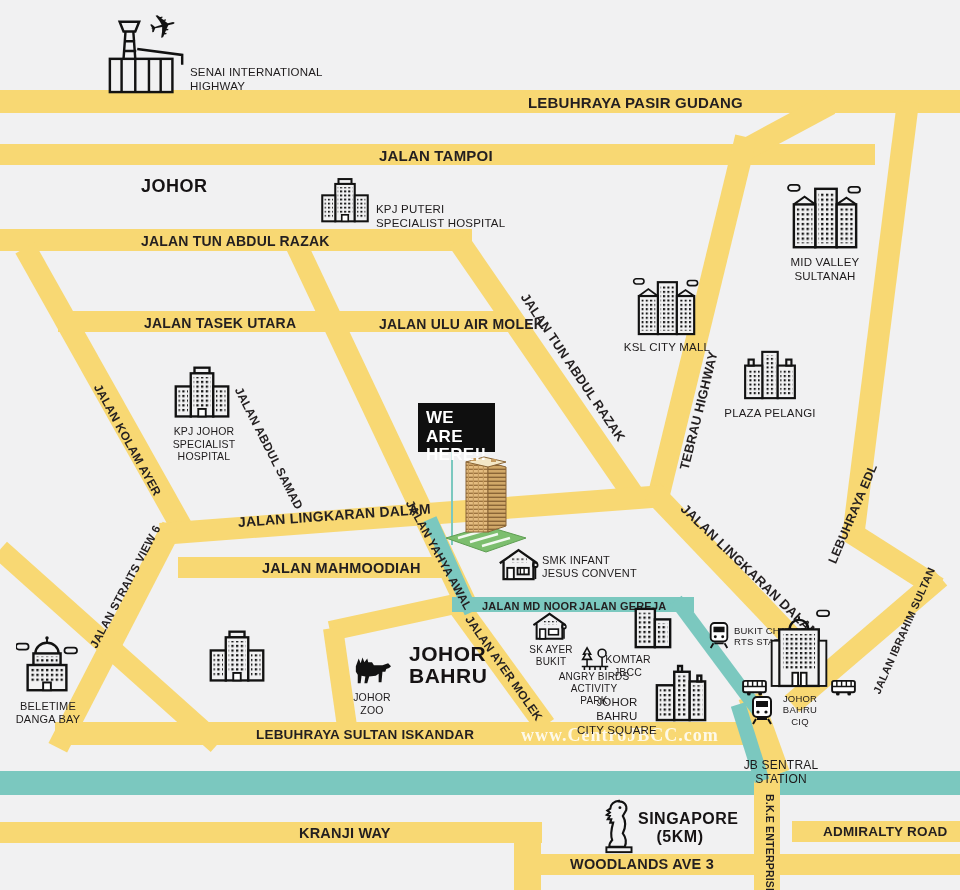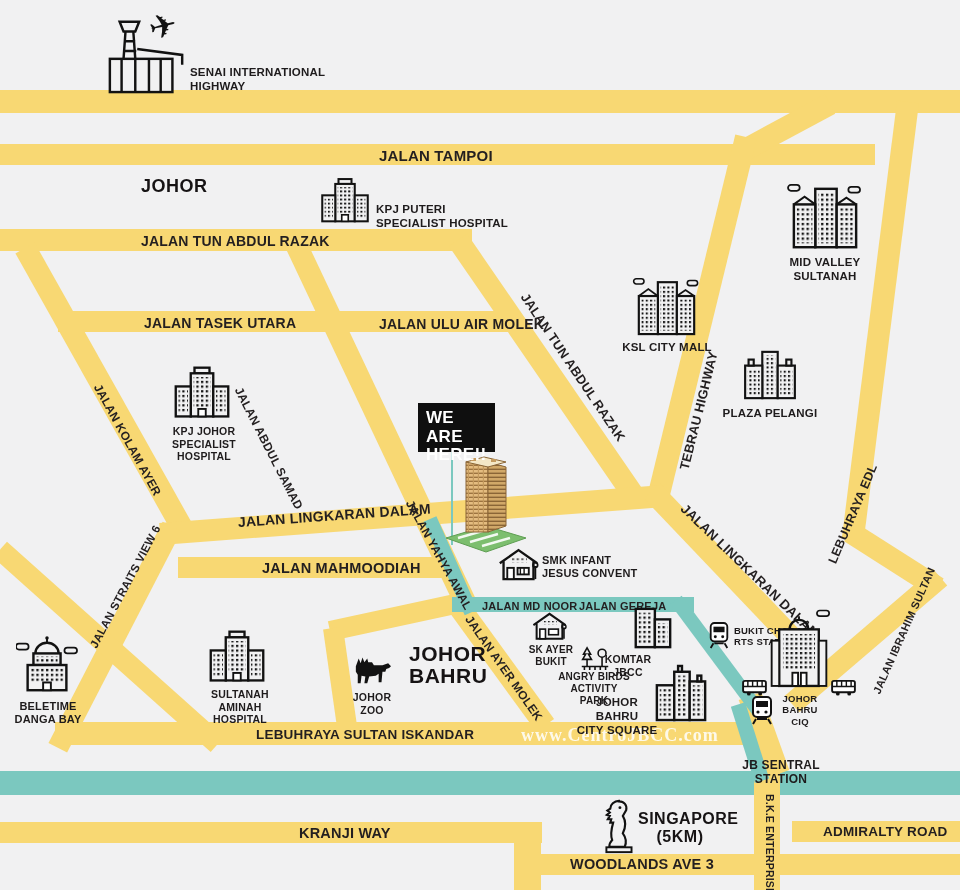--- a/index.html
+++ b/index.html
@@ -1,21 +1,21 @@
 <!DOCTYPE html>
 <html><head>
 <meta charset="utf-8">
 <style>
   html,body{margin:0;padding:0;}
   body{font-family:"Liberation Sans",sans-serif;}
   #map{position:relative;width:960px;height:890px;background:#F1F1F2;overflow:hidden;}
   .road{position:absolute;background:#F8D873;transform-origin:0 50%;}
   .route{position:absolute;background:#7BC8BF;transform-origin:0 50%;}
   .rl{position:absolute;font-weight:bold;color:#231F20;white-space:nowrap;transform-origin:0 50%;letter-spacing:.2px;}
-  .lb{position:absolute;font-weight:bold;color:#1E1B1C;line-height:1.2;letter-spacing:.2px;}
+  .lb{position:absolute;font-weight:normal;color:#1E1B1C;line-height:1.2;letter-spacing:.2px;}
   .ctr{text-align:center;}
   .ic{position:absolute;}
   .big{position:absolute;font-weight:bold;color:#161314;letter-spacing:.5px;}
   #marker{position:absolute;left:418px;top:403px;width:77px;height:49px;background:#0F0F0F;color:#fff;
           font-weight:bold;font-size:17px;line-height:1.1;padding:6px 0 0 8px;box-sizing:border-box;letter-spacing:.3px;}
   #pointer{position:absolute;left:451px;top:452px;width:2px;height:93px;background:#7BC8BF;}
   #watermark{position:absolute;left:521px;top:725px;font-family:"Liberation Serif",serif;font-weight:bold;
              font-size:18px;color:#FFFFFF;opacity:.85;letter-spacing:1px;white-space:nowrap;}
   svg{display:block;}
 </style>
@@ -70,20 +70,21 @@
   <div class="road" style="left:0;top:822px;width:542px;height:21px"></div>
   <div class="road" style="left:514px;top:822px;width:27px;height:68px"></div>
   <div class="road" style="left:514px;top:854px;width:446px;height:21px"></div>
   <div class="road" style="left:792px;top:821px;width:168px;height:21px"></div>
 
   <div class="route" style="left:430px;top:512px;width:102px;height:14px;transform:rotate(66.2deg)"></div>
   <div class="route" style="left:452px;top:597px;width:242px;height:15px"></div>
   <div class="route" style="left:676px;top:593px;width:141px;height:14px;transform:rotate(53.4deg)"></div>
   <div class="route" style="left:738px;top:697px;width:80px;height:15px;transform:rotate(72.5deg)"></div>
 
+  <div class="rl" style="left:528px;top:94px;font-size:15px">LEBUHRAYA PASIR GUDANG</div>
   <div class="rl" style="left:379px;top:147px;font-size:15px">JALAN TAMPOI</div>
   <div class="rl" style="left:141px;top:233px;font-size:14px">JALAN TUN ABDUL RAZAK</div>
   <div class="rl" style="left:524px;top:287px;font-size:13px;transform:rotate(56deg)">JALAN TUN ABDUL RAZAK</div>
   <div class="rl" style="left:144px;top:315px;font-size:14px">JALAN TASEK UTARA</div>
   <div class="rl" style="left:379px;top:316px;font-size:14px">JALAN ULU AIR MOLEK</div>
   <div class="rl" style="left:97px;top:378px;font-size:12px;transform:rotate(61deg)">JALAN KOLAM AYER</div>
   <div class="rl" style="left:238px;top:381px;font-size:12px;transform:rotate(63deg)">JALAN ABDUL SAMAD</div>
   <div class="rl" style="left:409px;top:494px;font-size:12px;transform:rotate(61deg)">JALAN YAHYA AWAL</div>
   <div class="rl" style="left:238px;top:514px;font-size:14px;transform:rotate(-4deg)">JALAN LINGKARAN DALAM</div>
   <div class="rl" style="left:683px;top:499px;font-size:13.5px;transform:rotate(44deg)">JALAN LINGKARAN DALAM</div>
@@ -236,24 +237,20 @@
       <rect x="24" y="2" width="16" height="6"></rect>
         <rect x="20" y="8" width="24" height="46"></rect>
       <rect x="4" y="22" width="16" height="32"></rect>
         <rect x="44" y="22" width="16" height="32"></rect>
     </g>
     <rect x="23" y="12" width="18" height="34" fill="url(#win)"></rect>
     <rect x="7" y="26" width="10" height="24" fill="url(#win)"></rect>
       <rect x="47" y="26" width="10" height="24" fill="url(#win)"></rect>
     <rect x="28" y="46" width="8" height="8" fill="#fff" stroke="#121212" stroke-width="2"></rect>
   </svg>
-  <div class="lb ctr" style="left:192px;top:688px;width:96px;font-size:10.5px">
-    <span>SULTANAH AMINAH</span><br>
-    <span>HOSPITAL</span>
-  </div>
 
   <svg class="ic" viewBox="0 0 44 40" style="left:351px;top:650px;width:42px;height:38px">
     <path d="M5 17 l3 -8 2 5 2 -6 2 5 3 -4 1 4 h4 l2 3 h9 l6 -2 3 3 -2 2 -3 1 -1 3 h-3 l-1 11 h-3 v-9 l-3 2 -7 1 -2 7 h-3 l1 -7 -4 -1 -1 8 h-3 v-9 l-2 -3 z" fill="#121212"></path>
   </svg>
   <div class="lb ctr" style="left:350px;top:691px;width:44px;font-size:10.5px">
     <span>JOHOR</span><br>
     <span>ZOO</span>
   </div>
 
   <svg class="ic" viewBox="0 0 46 40" style="left:497px;top:546px;width:43px;height:40px">

